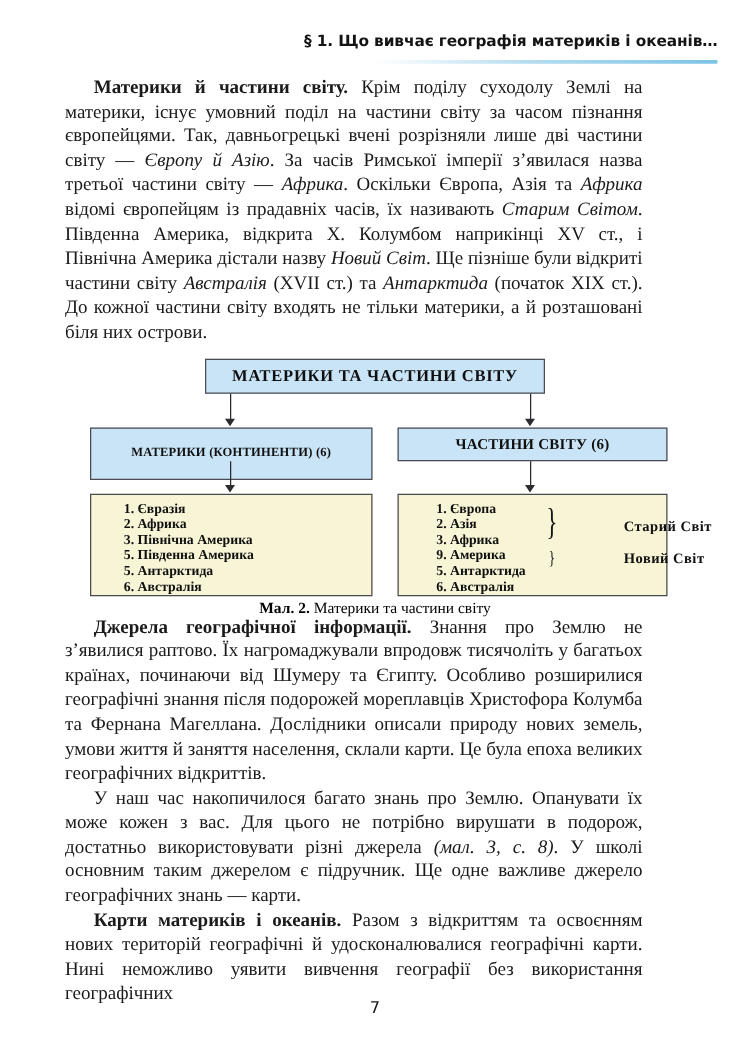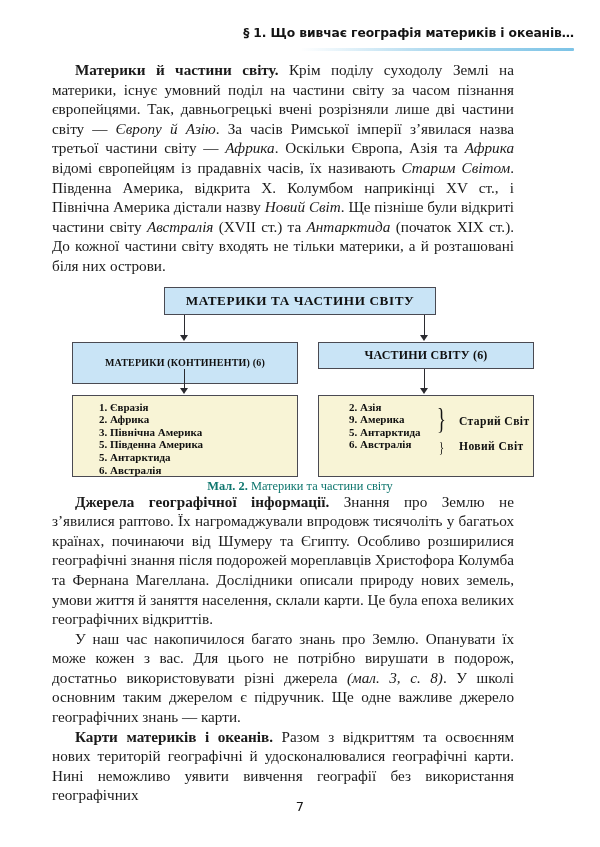--- a/index.html
+++ b/index.html
@@ -159,20 +159,21 @@
     font-size: 15px;
     transform: scaleX(0.7);
     transform-origin: left center;
   }
   .brace-label {
     position: absolute;
     font-size: 11.6px;
     font-weight: bold;
     color: #101010;
     white-space: nowrap;
+    margin-left: 40px;
   }
   .label-old { left: 140px; top: 19px; letter-spacing: 0.4px; }
   .label-new { left: 140px; top: 44px; letter-spacing: 0.4px; }
 
   
   .conn {
     position: absolute;
     background: #2b2b30;
     width: 1.3px;
   }
@@ -185,21 +186,21 @@
     border-top: 6.5px solid #2b2b30;
   }
 
   .fig-caption {
     position: absolute;
     left: 0;
     top: 192px;
     width: 496px;
     text-align: center;
     font-size: 12.4px;
-    color: #0f766e;
+    color: #000000;
   }
   .fig-caption .capnum { font-weight: bold; }
 
   
   .page-number {
     position: absolute;
     left: 0;
     right: 0;
     bottom: 33px;
     text-align: center;
@@ -244,21 +245,23 @@
       <div class="dbox cream box-list-left">
         <div class="list-item">1. Євразія</div>
         <div class="list-item">2. Африка</div>
         <div class="list-item">3. Північна Америка</div>
         <div class="list-item">5. Південна Америка</div>
         <div class="list-item">5. Антарктида</div>
         <div class="list-item">6. Австралія</div>
       </div>
 
       <div class="dbox cream box-list-right">
+        <div class="list-item">1. Європа</div>
         <div class="list-item">2. Азія</div>
+        <div class="list-item">3. Африка</div>
         <div class="list-item">9. Америка</div>
         <div class="list-item">5. Антарктида</div>
         <div class="list-item">6. Австралія</div>
 
         <div class="brace brace-old">}</div>
         <div class="brace-label label-old">Старий  Світ</div>
 
         <div class="brace brace-new">}</div>
         <div class="brace-label label-new">Новий Світ</div>
       </div>

